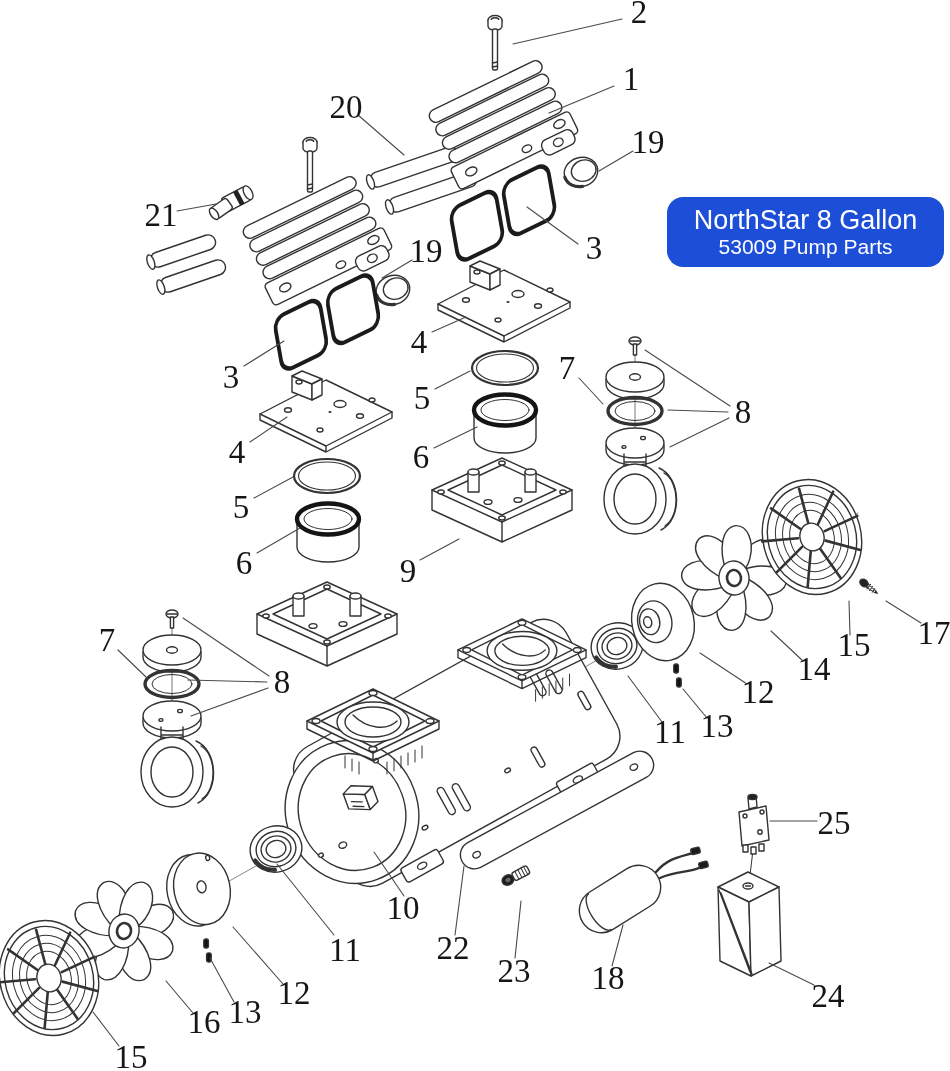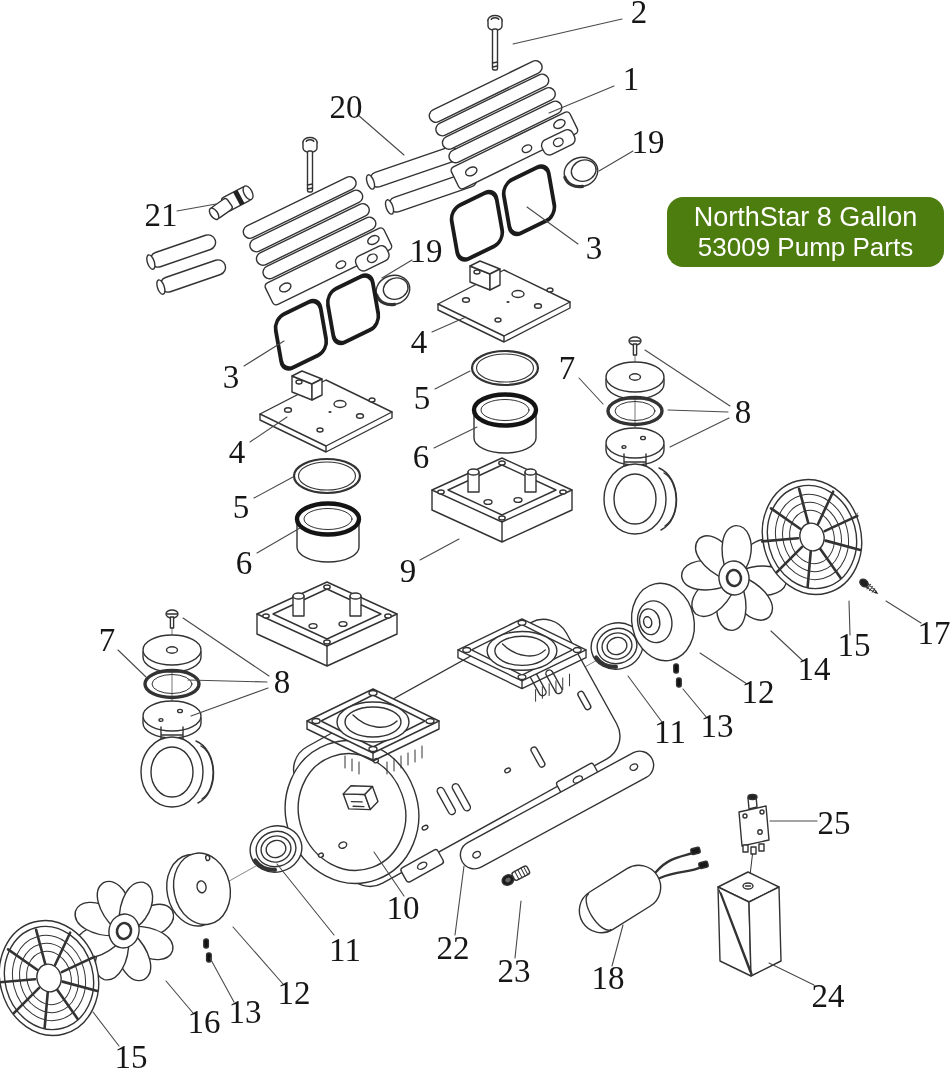--- a/index.html
+++ b/index.html
@@ -3,21 +3,21 @@
 <meta charset="utf-8">
 <style>
   html,body{margin:0;padding:0;background:#fff;}
   .stage{position:relative;width:950px;height:1071px;background:#fff;overflow:hidden;
          font-family:"Liberation Sans",sans-serif;}
   #diagram{position:absolute;left:0;top:0;}
   #diagram *{stroke-linejoin:round;stroke-linecap:round;}
   .badge{position:absolute;left:667px;top:197px;width:277px;height:70px;border-radius:16px;
          display:flex;flex-direction:column;justify-content:center;text-align:center;line-height:1.12;}
   .badge .l1{font-size:27px;}
-  .badge .l2{font-size:26px;}
+  .badge .l2{font-size:21px;}
   #callouts text{font-family:"Liberation Serif",serif;font-size:33px;text-anchor:middle;stroke:none;}
 </style>
 </head>
 <body>
 
 <div class="stage">
 
 <svg id="diagram" width="950" height="1071" viewBox="0 0 950 1071">
   <defs>
     <g id="sym-bolt">
@@ -452,18 +452,18 @@
           <line x1="515" y1="958" x2="521" y2="901" stroke="#4a4a4a" stroke-width="1.1"></line>
           <text x="514" y="982" fill="#161616">23</text>
           <line x1="814" y1="985" x2="769" y2="963" stroke="#4a4a4a" stroke-width="1.1"></line>
           <text x="828" y="1007" fill="#161616">24</text>
           <line x1="817" y1="821" x2="770" y2="821" stroke="#4a4a4a" stroke-width="1.1"></line>
           <text x="834" y="834" fill="#161616">25</text>
         </g>
   </g>
 </svg>
 
-<div class="badge" style="background: #4d7c0f; color: rgb(255, 255, 255);">
+<div class="badge" style="background: #1d4ed8; color: rgb(255, 255, 255);">
   <div class="l1">NorthStar 8 Gallon</div>
   <div class="l2">53009 Pump Parts</div>
 </div>
 
 </div>
 
 </body></html>

